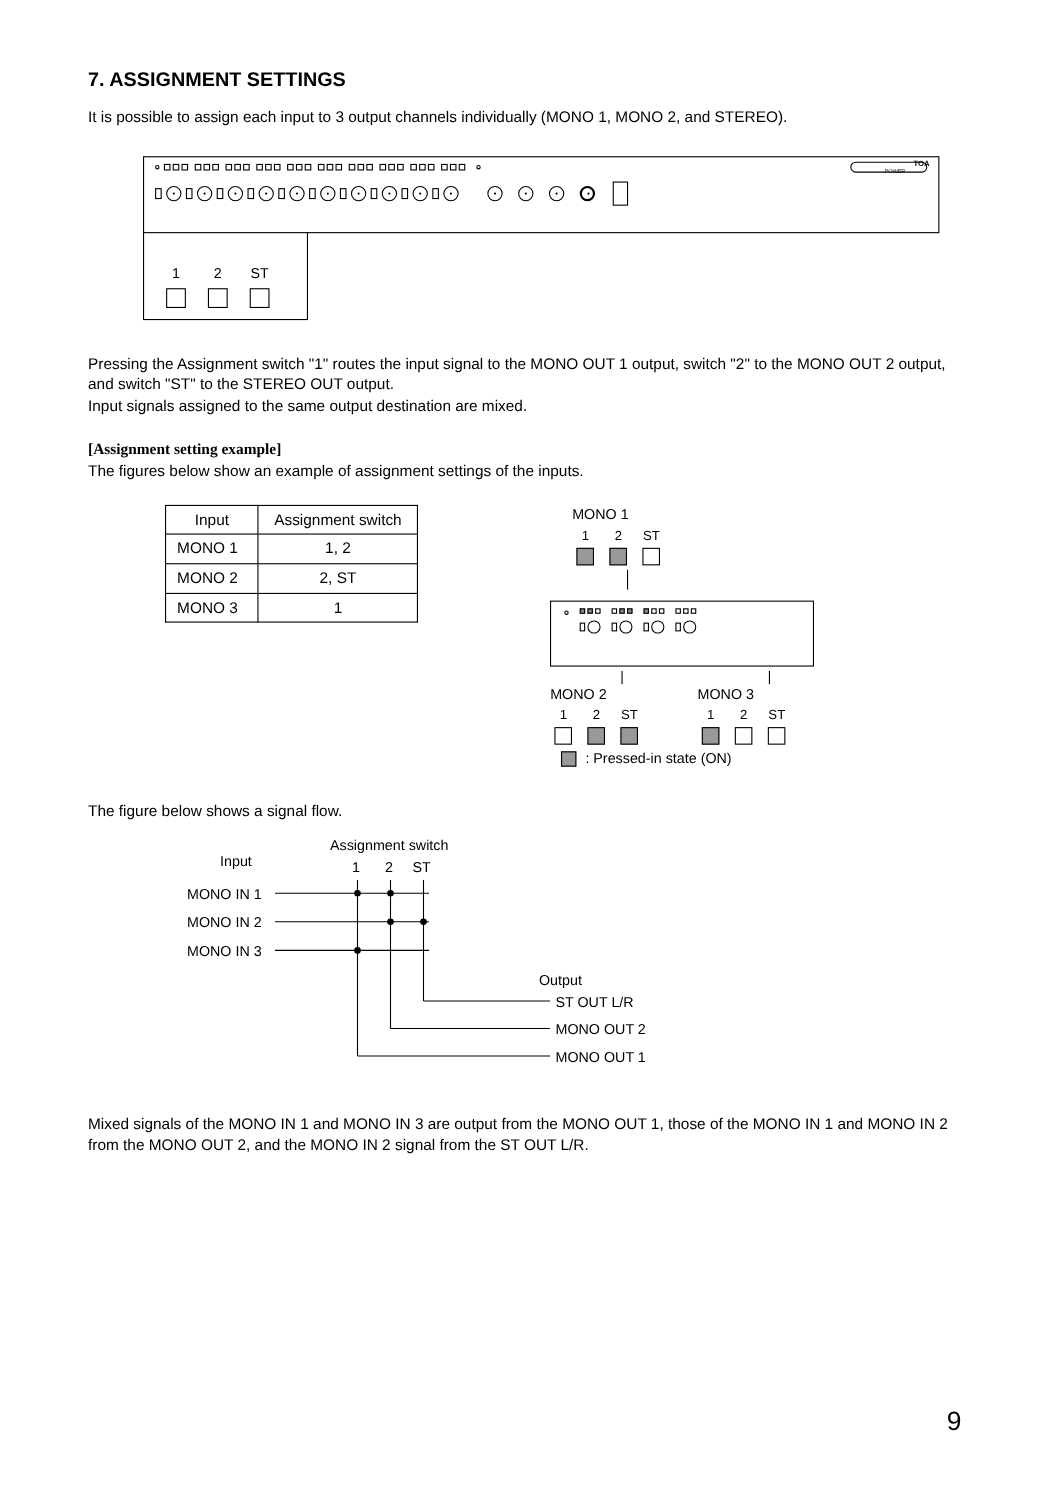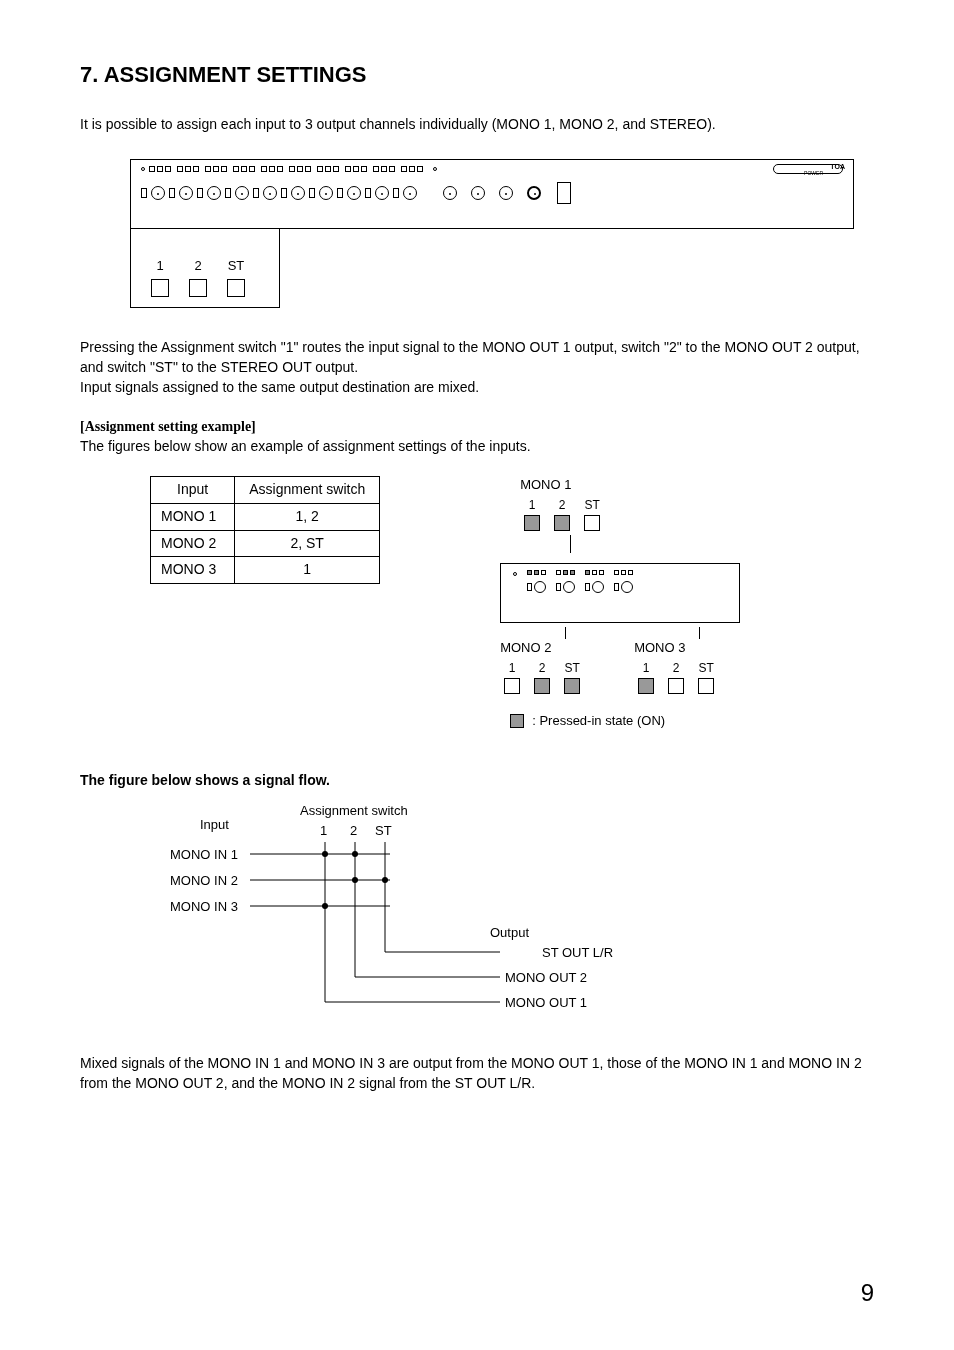--- a/index.html
+++ b/index.html
@@ -7,21 +7,21 @@
     font-family: Arial, Helvetica, sans-serif;
     background: #fff;
     color: #000;
     width: 954px;
     height: 1350px;
     padding: 60px 80px 40px 80px;
     position: relative;
     font-size: 14px;
     line-height: 1.4;
   }
-  .title { font-size: 22px; font-weight: bold; margin-bottom: 24px; }
+  .title { font-size: 18px; font-weight: bold; margin-bottom: 12px; }
   .intro { margin-bottom: 25px; }
   .panel-wrap { margin: 0 20px 0 50px; }
   .panel {
     border: 1px solid #000;
     height: 70px;
     position: relative;
     background: #fff;
     overflow: hidden;
     font-size: 5px;
   }
@@ -70,23 +70,23 @@
   .mid-panel-inner { position:absolute; top:6px; left:12px; display:flex; gap:10px; }
   .mp-grp { display:flex; flex-direction:column; align-items:center; gap:2px; }
   .mp-sw { display:flex; gap:2px; }
   .mp-sq { width:5px; height:5px; border:0.5px solid #000; }
   .mp-sq.on { background:#888; }
   .mp-row2 { display:flex; align-items:center; gap:2px; margin-top:4px; }
   .mp-knob { width:12px; height:12px; border:1.2px solid #000; border-radius:50%; }
   .mp-btn { width:5px; height:8px; border:0.5px solid #000; }
   .line-v { width:1px; background:#000; position:relative; margin:0 auto; }
   .bottom-pair { display:flex; gap:4px; margin-top:4px; }
-  .legend-row { margin-top:14px; display:flex; align-items:center; gap:8px; font-size:13px; margin-left:10px; }
+  .legend-row { display:flex; align-items:center; gap:8px; font-size:13px; margin-left:10px; }
   .legend-sq { width:14px; height:14px; border:1px solid #000; background:#999; }
-  .flow-heading { margin-top:40px;font-weight:bold; }
+  .flow-heading { margin-top:29px; }
   .flow-wrap { position:relative; width:520px; height:220px; margin-top:12px; margin-left:80px; font-size:13px; }
   .flow-wrap svg { position:absolute; left:0; top:0; }
   .flow-label { position:absolute; white-space:nowrap; }
   .footer-para { margin-top:32px; }
   .page-no { position:absolute; bottom:40px; right:80px; font-size:24px; }
 </style>
 </head>
 <body>
 
 <h1 class="title">7. ASSIGNMENT SETTINGS</h1>
@@ -372,20 +372,20 @@
   </svg>
   <span class="flow-label" style="left:40px; top:14px;">Input</span>
   <span class="flow-label" style="left:140px; top:0px;">Assignment switch</span>
   <span class="flow-label" style="left:160px; top:20px;">1</span>
   <span class="flow-label" style="left:190px; top:20px;">2</span>
   <span class="flow-label" style="left:215px; top:20px;">ST</span>
   <span class="flow-label" style="left:10px; top:44px;text-align:right;">MONO IN 1</span>
   <span class="flow-label" style="left:10px; top:70px;">MONO IN 2</span>
   <span class="flow-label" style="left:10px; top:96px;">MONO IN 3</span>
   <span class="flow-label" style="left:330px; top:122px;">Output</span>
-  <span class="flow-label" style="left:345px; top:142px;margin-left:37px;">ST OUT L/R</span>
+  <span class="flow-label" style="left:345px; top:142px;">ST OUT L/R</span>
   <span class="flow-label" style="left:345px; top:167px;text-align:center;">MONO OUT 2</span>
   <span class="flow-label" style="left:345px; top:192px;">MONO OUT 1</span>
 </div>
 
 <p class="footer-para">Mixed signals of the MONO IN 1 and MONO IN 3 are output from the MONO OUT 1, those of the MONO IN 1 and MONO IN 2 from the MONO OUT 2, and the MONO IN 2 signal from the ST OUT L/R.</p>
 
 <div class="page-no">9</div>
 
 </body></html>

